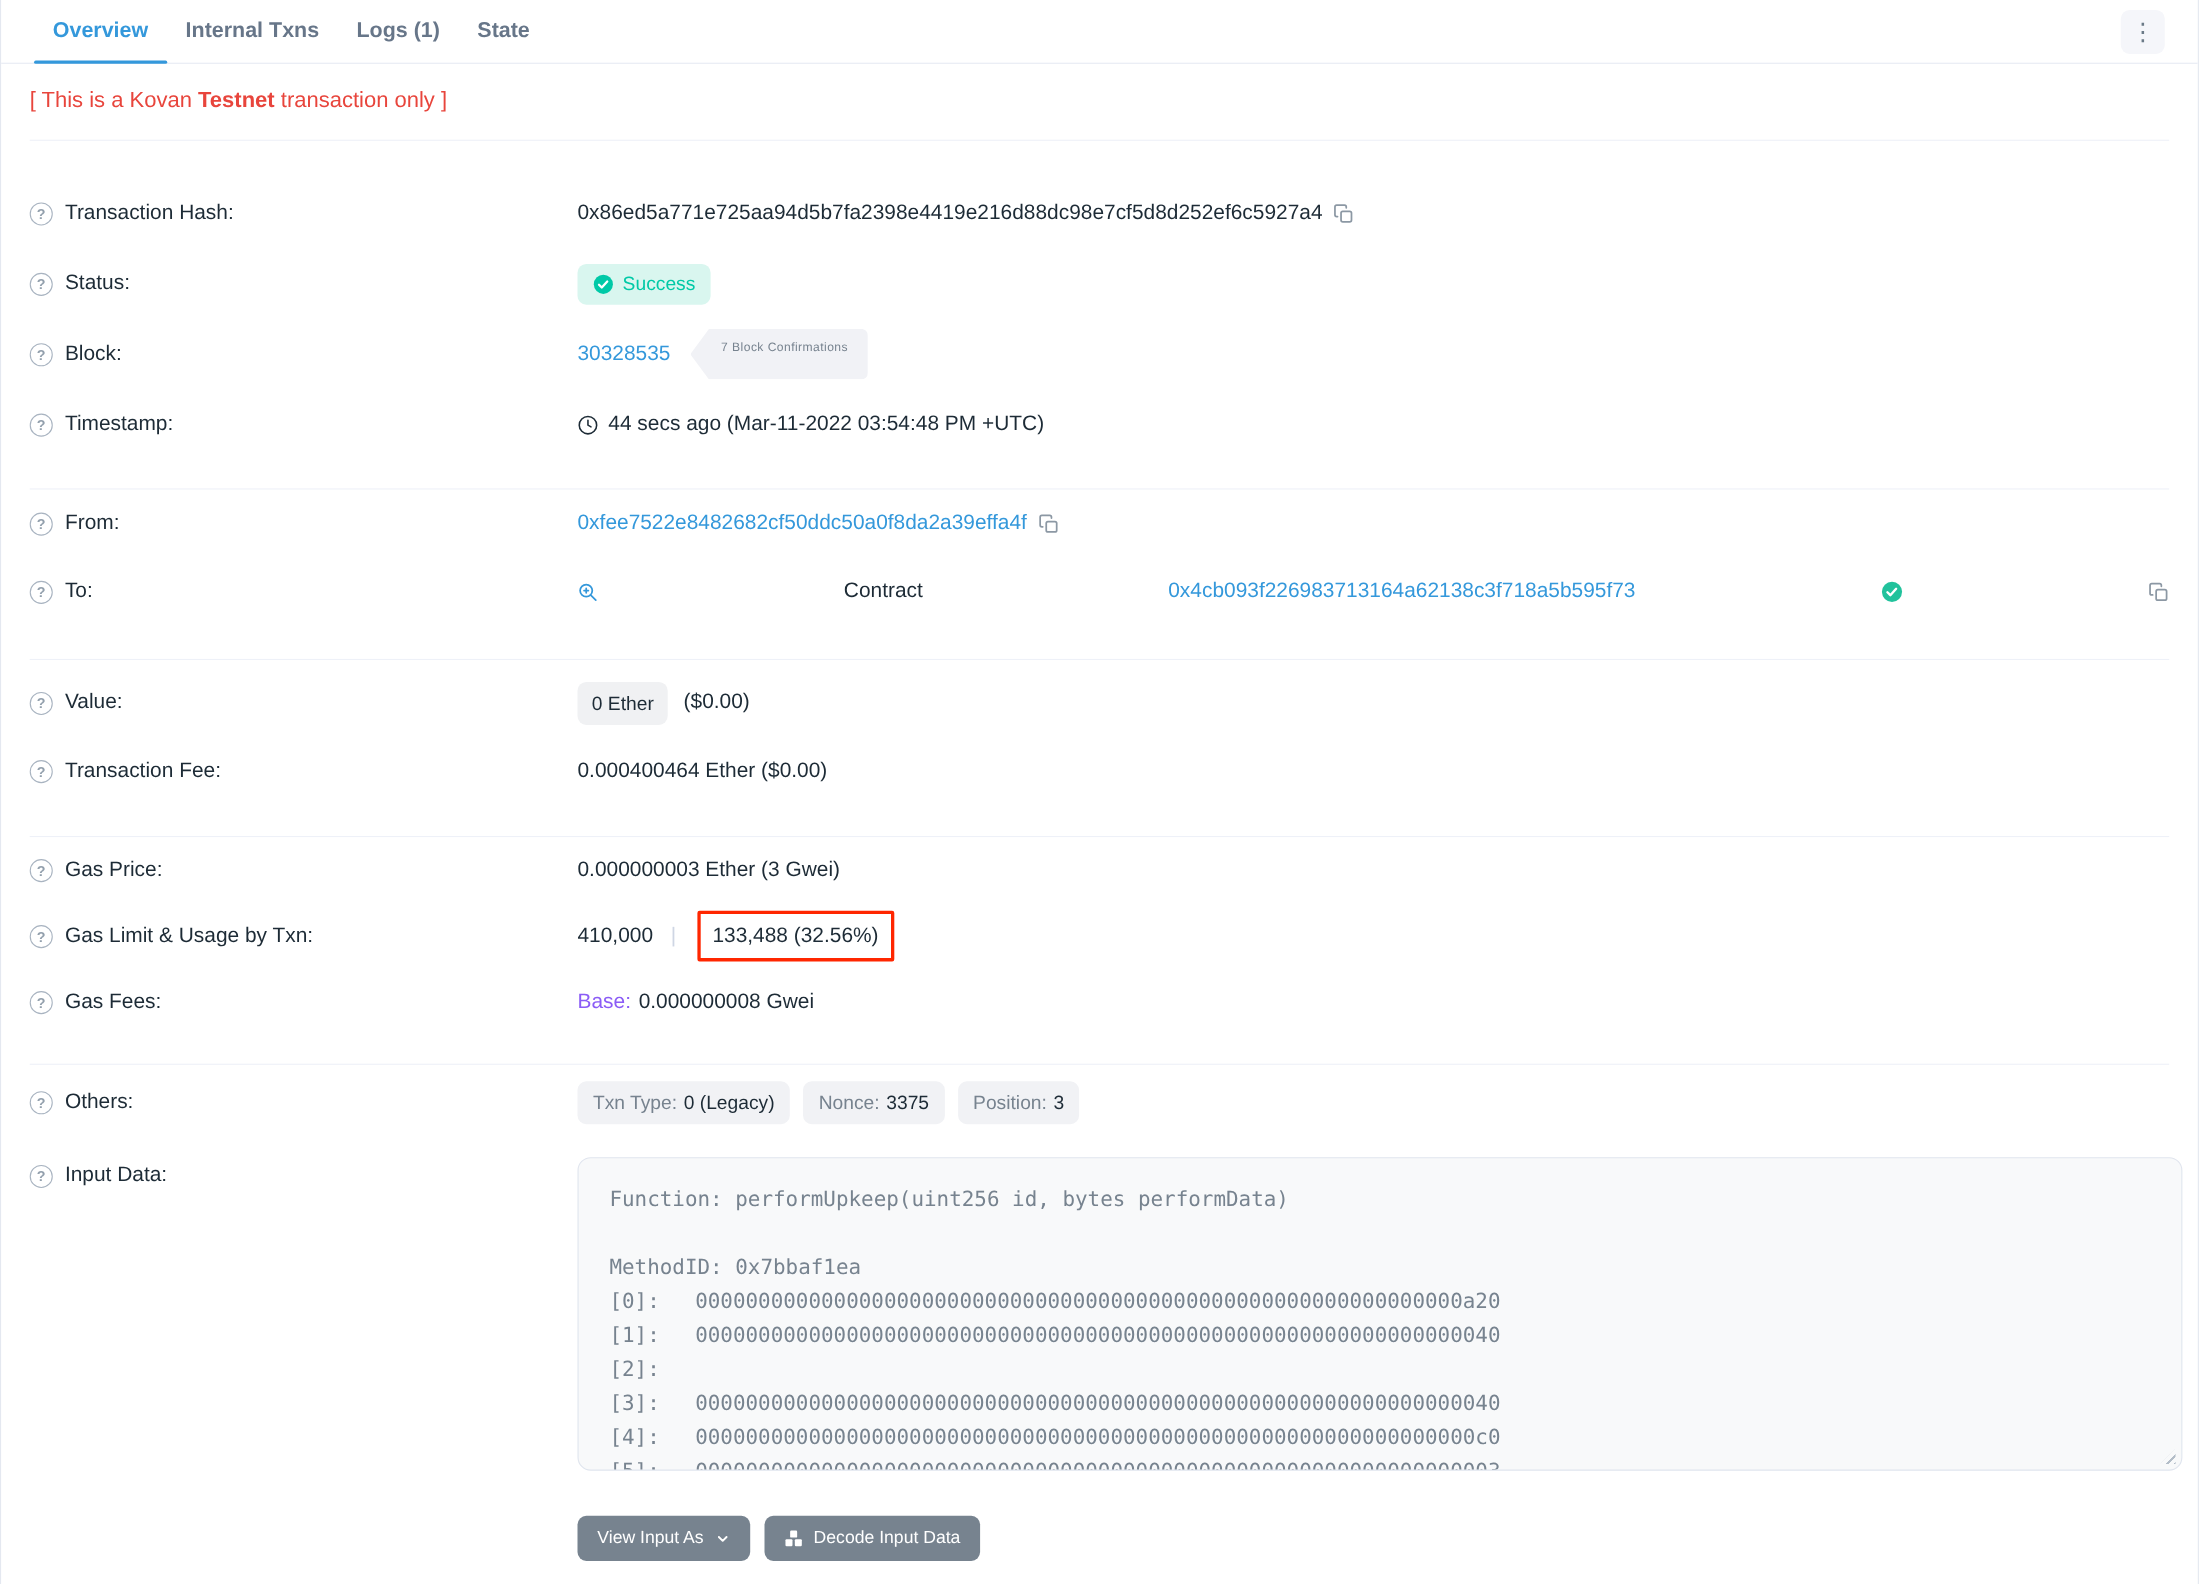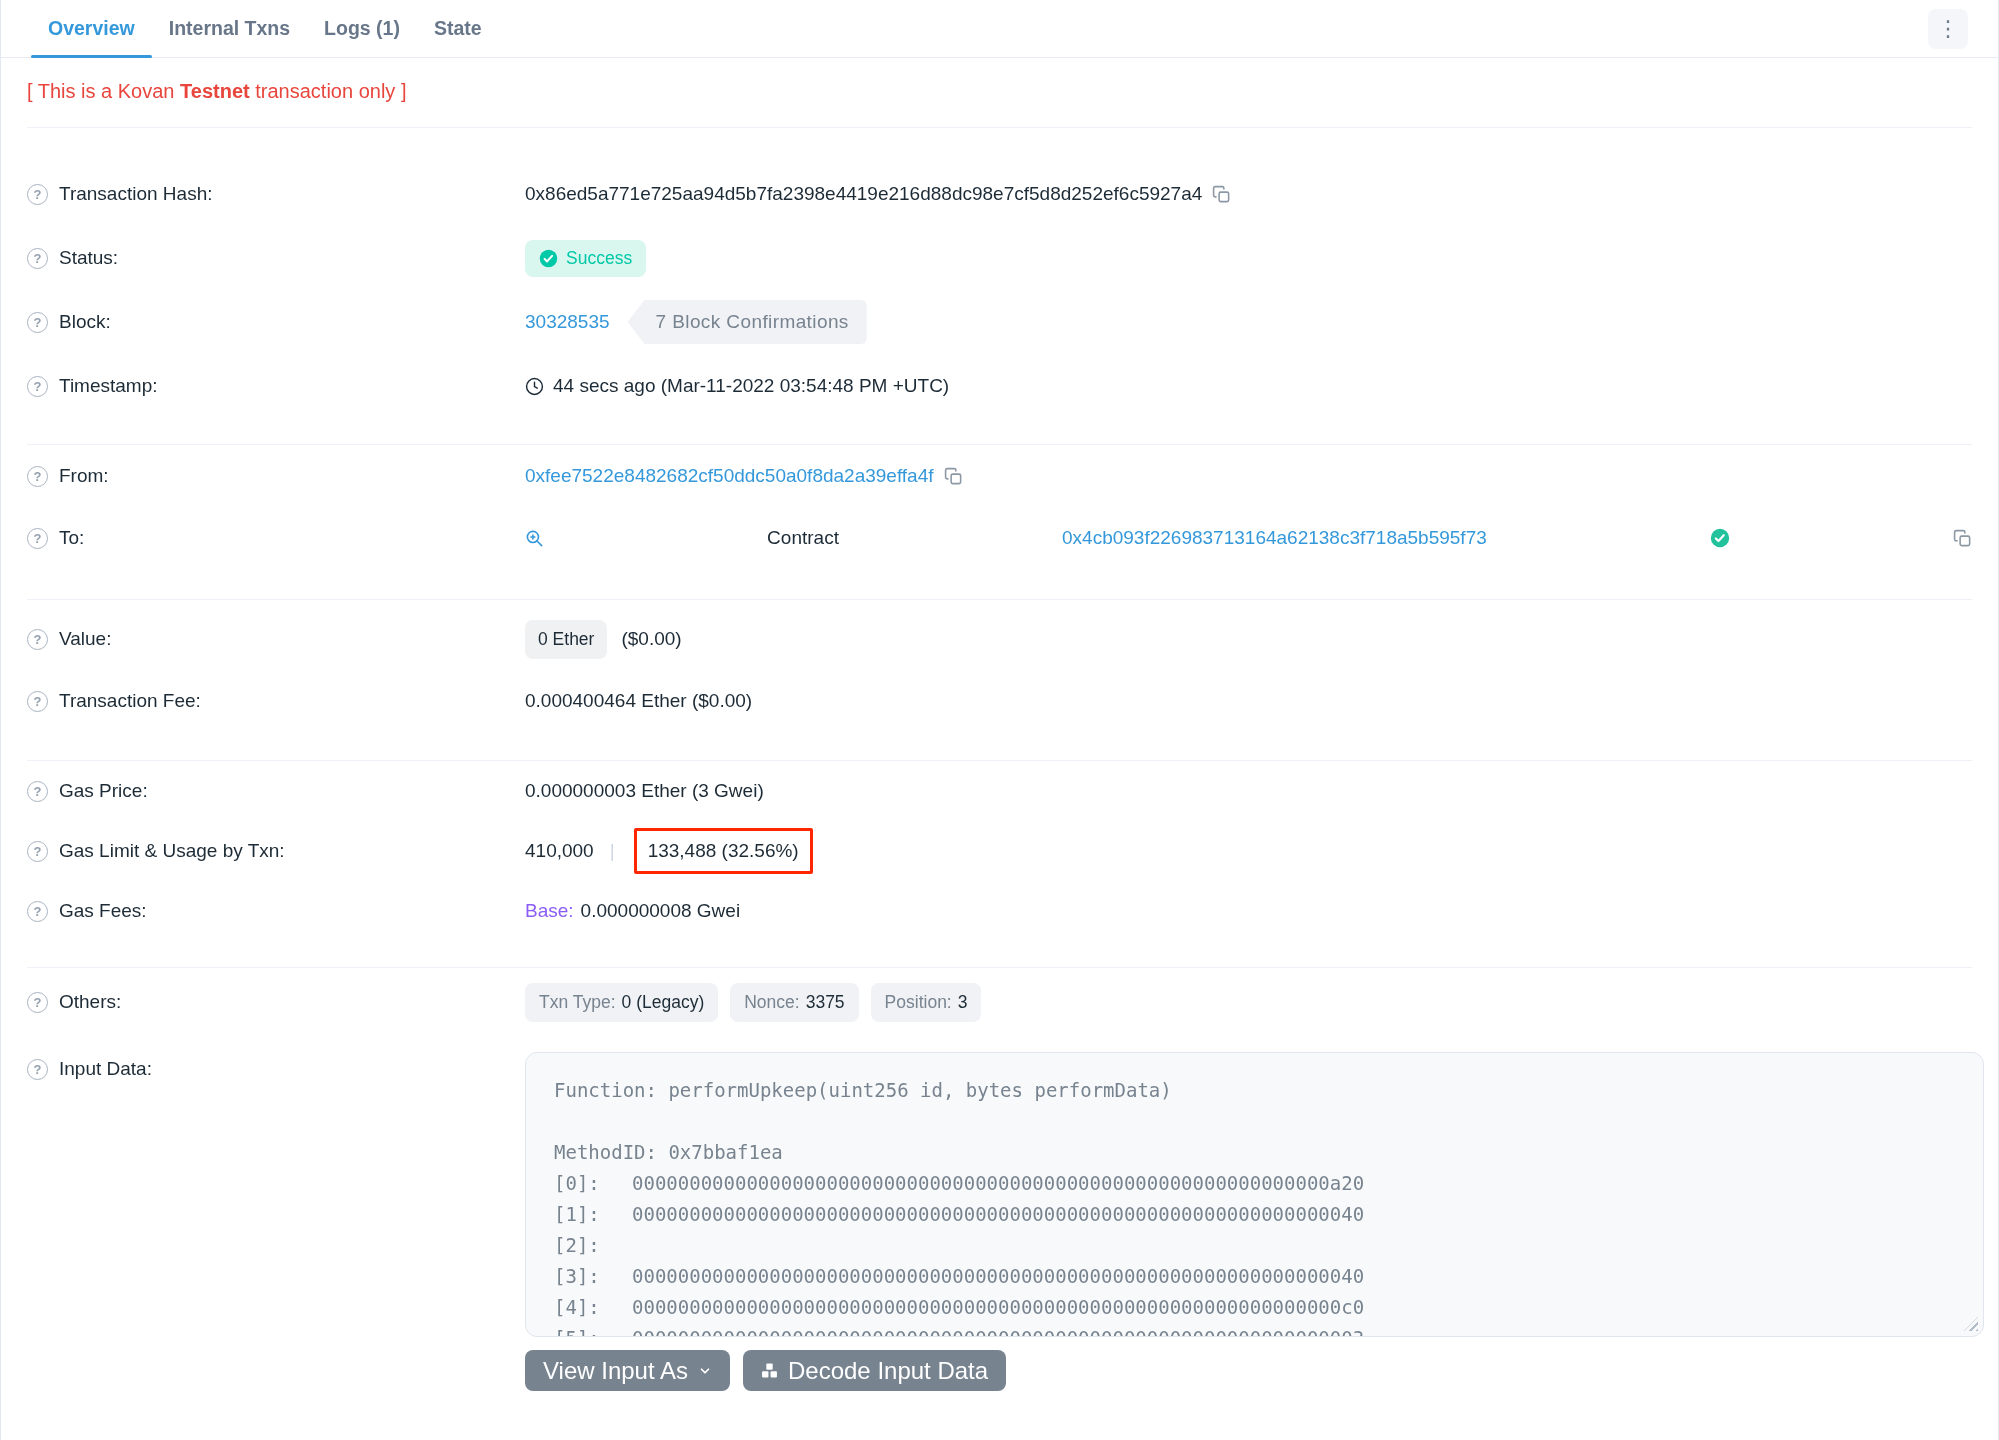--- a/index.html
+++ b/index.html
@@ -103,24 +103,24 @@
     background: #d9f6ef;
     color: #00c9a7;
     font-size: 17.5px;
     font-weight: 500;
     padding: 8px 14px;
     border-radius: 8px;
   }
   .badge-confirm {
     background: #f1f2f6;
     color: #77838f;
-    font-size: 19px;
+    font-size: 11px;
     font-weight: 500;
     letter-spacing: .4px;
-    padding: 11px 18px 11px 28px;
+    padding: 11px 18px 23px 28px;
     clip-path: polygon(17px 0, 100% 0, 100% 100%, 17px 100%, 0 50%);
     margin-left: 8px;
     border-radius: 0 6px 6px 0;
   }
   .value-badge {
     background: #f0f1f3;
     border-radius: 8px;
     padding: 9px 13px;
     font-size: 17.5px;
     color: #1d2b36;
@@ -173,23 +173,24 @@
   }
   .btn-row { display: flex; gap: 13px; margin: 13px 0 0 498px; }
   .btn {
     display: inline-flex; align-items: center; gap: 10px;
     background: #77838f;
     color: #fff;
     border: none;
     border-radius: 8px;
     height: 41px;
     padding: 0 18px;
-    font-size: 24px;
+    font-size: 16px;
     font-family: inherit;
     cursor: pointer;
+    margin-top: 28px;
   }
 </style>
 </head>
 <body>
 
 <div class="card">
 
   <div class="tab-header">
     <button class="tab active">Overview</button>
     <button class="tab">Internal Txns</button>

